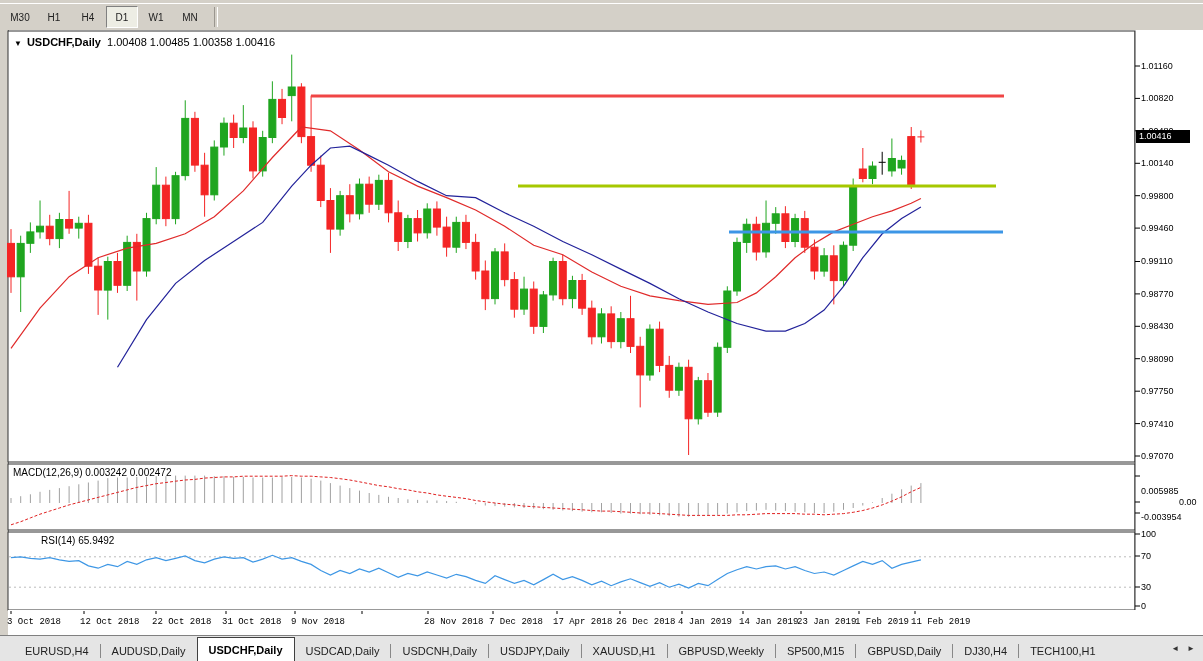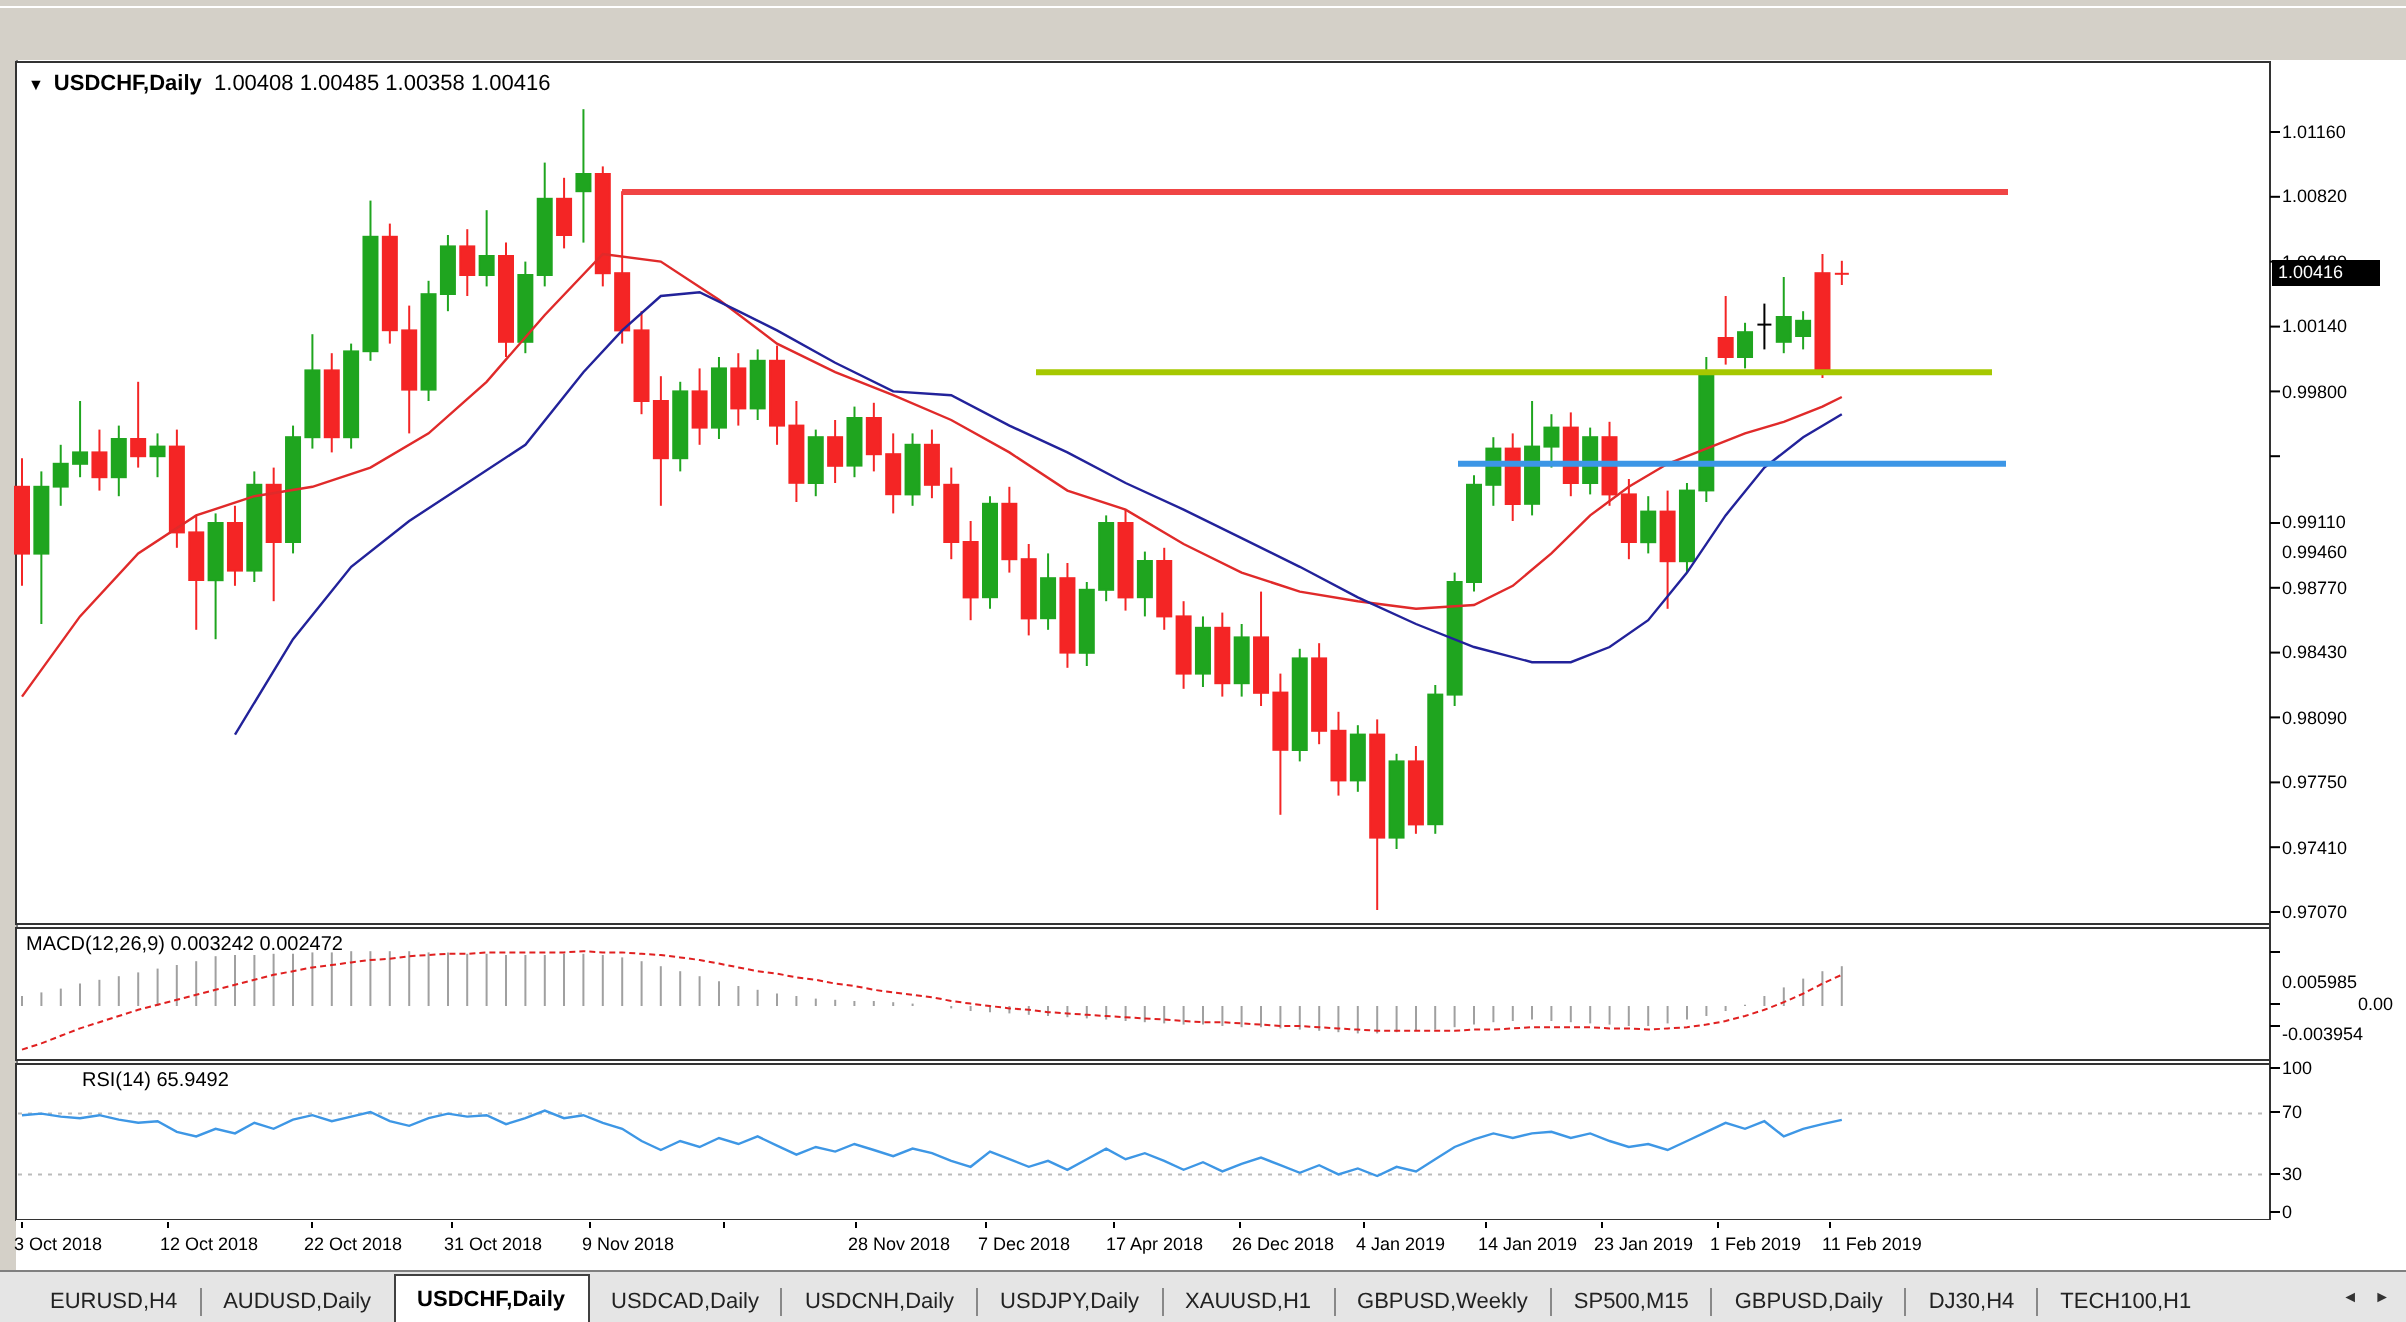--- a/index.html
+++ b/index.html
@@ -16,37 +16,46 @@
   #chart-client{position:absolute;left:0;top:30px;width:1203px;height:605px;background:#FFFFFF;}
   #gutter{position:absolute;left:0;top:30px;width:8px;height:605px;background:#D4D0C8;border-right:1px solid #808080;}
   svg{position:absolute;left:0;top:0;}
   .hudtext{position:absolute;color:#000;white-space:nowrap;}
   #chart-title{left:14px;top:36px;font-size:11px;}
   #chart-title .sym{font-weight:bold;}
   #chart-title .arrow{font-size:8px;margin-right:5px;}
   #macd-label{left:13px;top:467px;font-size:10px;}
   #rsi-label{left:13px;top:535px;font-size:10px;padding-left:28px;}
   .axis-label{position:absolute;left:1141px;font-size:9px;color:#000;white-space:nowrap;}
-  .date-label{position:absolute;top:617px;font-size:9px;color:#000;white-space:nowrap;}
+  .date-label{position:absolute;top:617px;font-size:9px;color:#000;white-space:nowrap;font-family:Liberation Mono, monospace;}
   #price-marker{position:absolute;left:1136px;width:54px;height:13px;background:#000;color:#fff;
                 font-size:9px;line-height:13px;padding-left:3px;box-sizing:border-box;}
   
   #tab-bar{position:absolute;left:0;top:635px;width:1203px;height:26px;background:#e5e5e5;border-top:1px solid #808080;
            display:flex;align-items:flex-end;box-sizing:border-box;padding-left:14px;}
   .sym-tab{height:20px;display:flex;align-items:center;padding:0 11px;font-size:11px;color:#222;position:relative;}
   .sym-tab.active{background:#FFFFFF;border:1px solid #404040;border-bottom:none;font-weight:bold;height:23px;color:#000;}
   .tab-div{width:1px;height:14px;background:#888;margin-bottom:3px;}
   #tab-scroll{margin-left:auto;display:flex;align-items:center;height:100%;padding-right:4px;}
   .scr-btn{font-size:8px;color:#333;padding:2px 4px;}
 </style>
 </head>
 <body>
 
 <div id="app">
   <div id="topstrip"></div>
+  <div id="tf-toolbar">
+      <div class="tf-btn">M30</div>
+      <div class="tf-btn">H1</div>
+      <div class="tf-btn">H4</div>
+      <div class="tf-btn active">D1</div>
+      <div class="tf-btn">W1</div>
+      <div class="tf-btn">MN</div>
+      <div class="tf-sep"></div>
+    </div>
 
   <div id="chart-client"></div>
   <div id="gutter"></div>
 
   <svg id="chart-svg" width="1203" height="661" viewBox="0 0 1203 661">
       <rect x="8" y="31" width="1127" height="431" fill="#fff" stroke="#333333"></rect>
       <rect x="8" y="464" width="1127" height="66" fill="#fff" stroke="#333333"></rect>
       <rect x="8" y="532" width="1127" height="78" fill="#fff" stroke="#333333"></rect>
       <rect x="1135" y="31" width="68" height="579" fill="#fff"></rect>
       <rect x="8" y="610" width="1195" height="25" fill="#fff"></rect>
@@ -401,21 +410,21 @@
   <div id="rsi-label" class="hudtext">
     <span>RSI(14) 65.9492</span>
   </div>
 
   <div id="price-axis">
       <div class="axis-label" style="top: 61px;">1.01160</div>
       <div class="axis-label" style="top: 93px;">1.00820</div>
       <div class="axis-label" style="top: 126px;">1.00480</div>
       <div class="axis-label" style="top: 158px;">1.00140</div>
       <div class="axis-label" style="top: 191px;">0.99800</div>
-      <div class="axis-label" style="top: 223px; margin-top: 48px;">0.99460</div>
+      <div class="axis-label" style="top: 223px;">0.99460</div>
       <div class="axis-label" style="top: 256px;">0.99110</div>
       <div class="axis-label" style="top: 289px;">0.98770</div>
       <div class="axis-label" style="top: 321px;">0.98430</div>
       <div class="axis-label" style="top: 354px;">0.98090</div>
       <div class="axis-label" style="top: 386px;">0.97750</div>
       <div class="axis-label" style="top: 419px;">0.97410</div>
       <div class="axis-label" style="top: 451px;">0.97070</div>
       <div class="axis-label" style="top: 470px; margin-top: 16px;">0.005985</div>
       <div class="axis-label" style="top: 497px; margin-left: 38px;">0.00</div>
       <div class="axis-label" style="top: 512px;">-0.003954</div>

